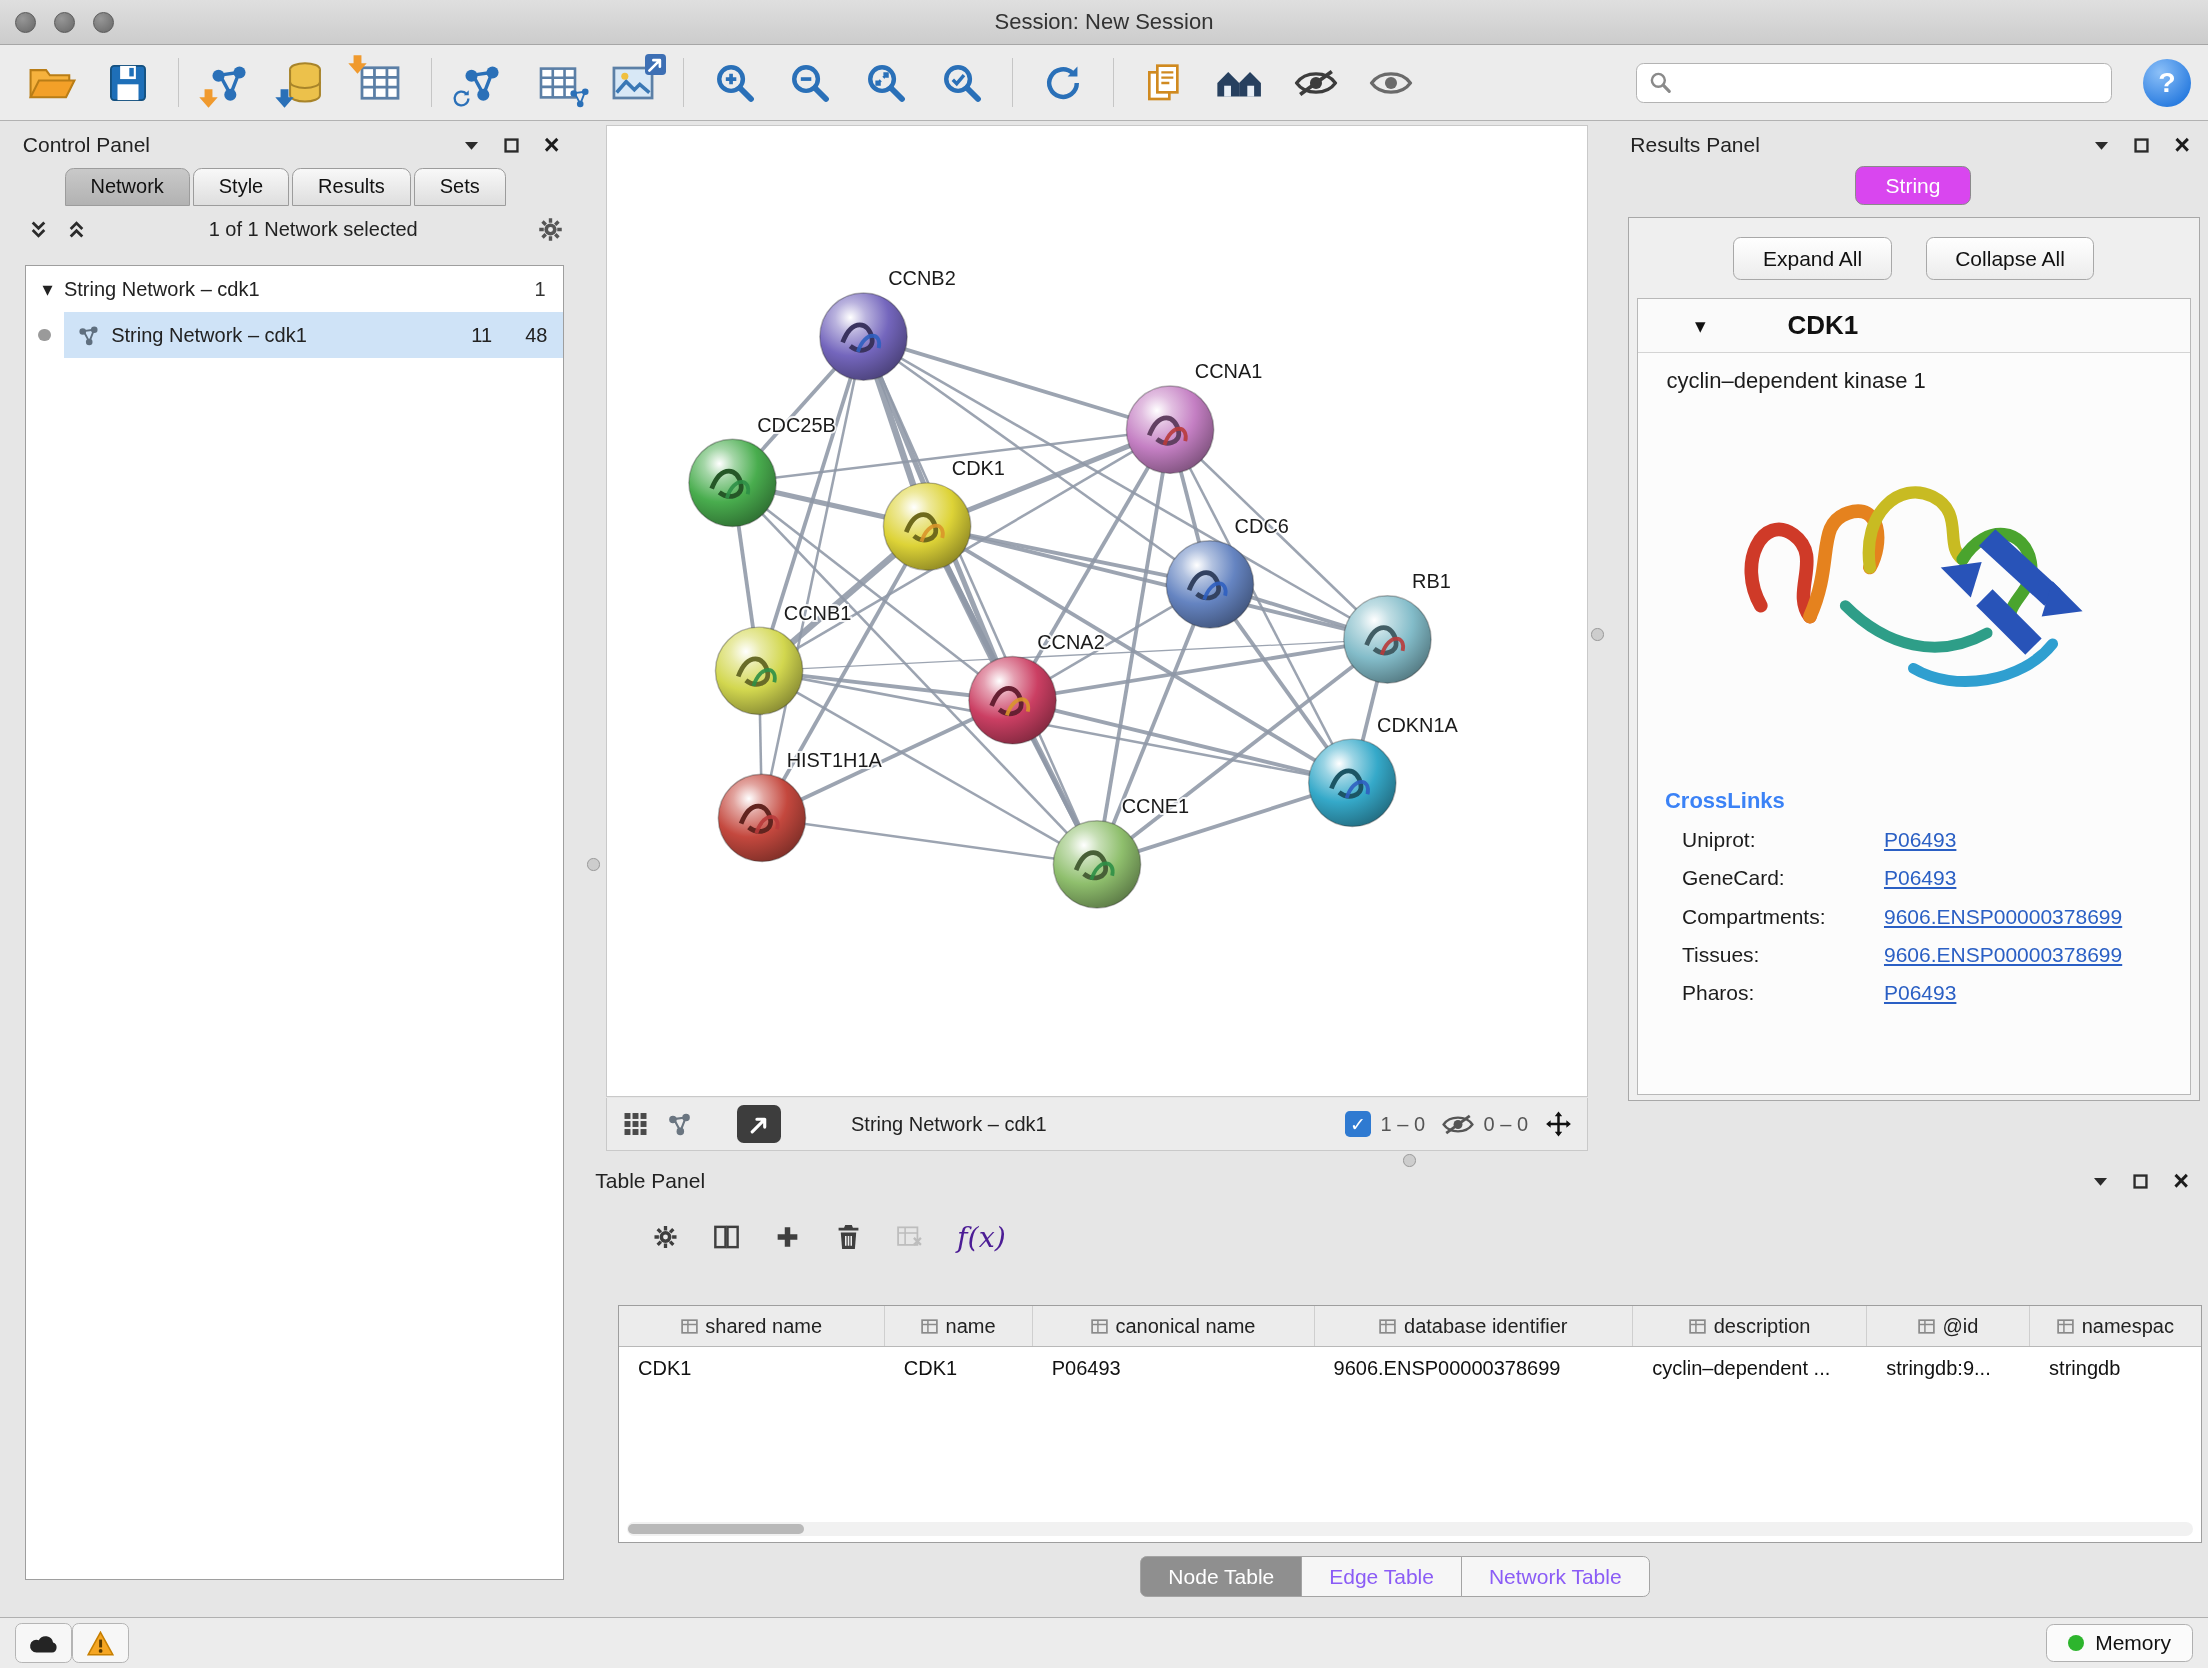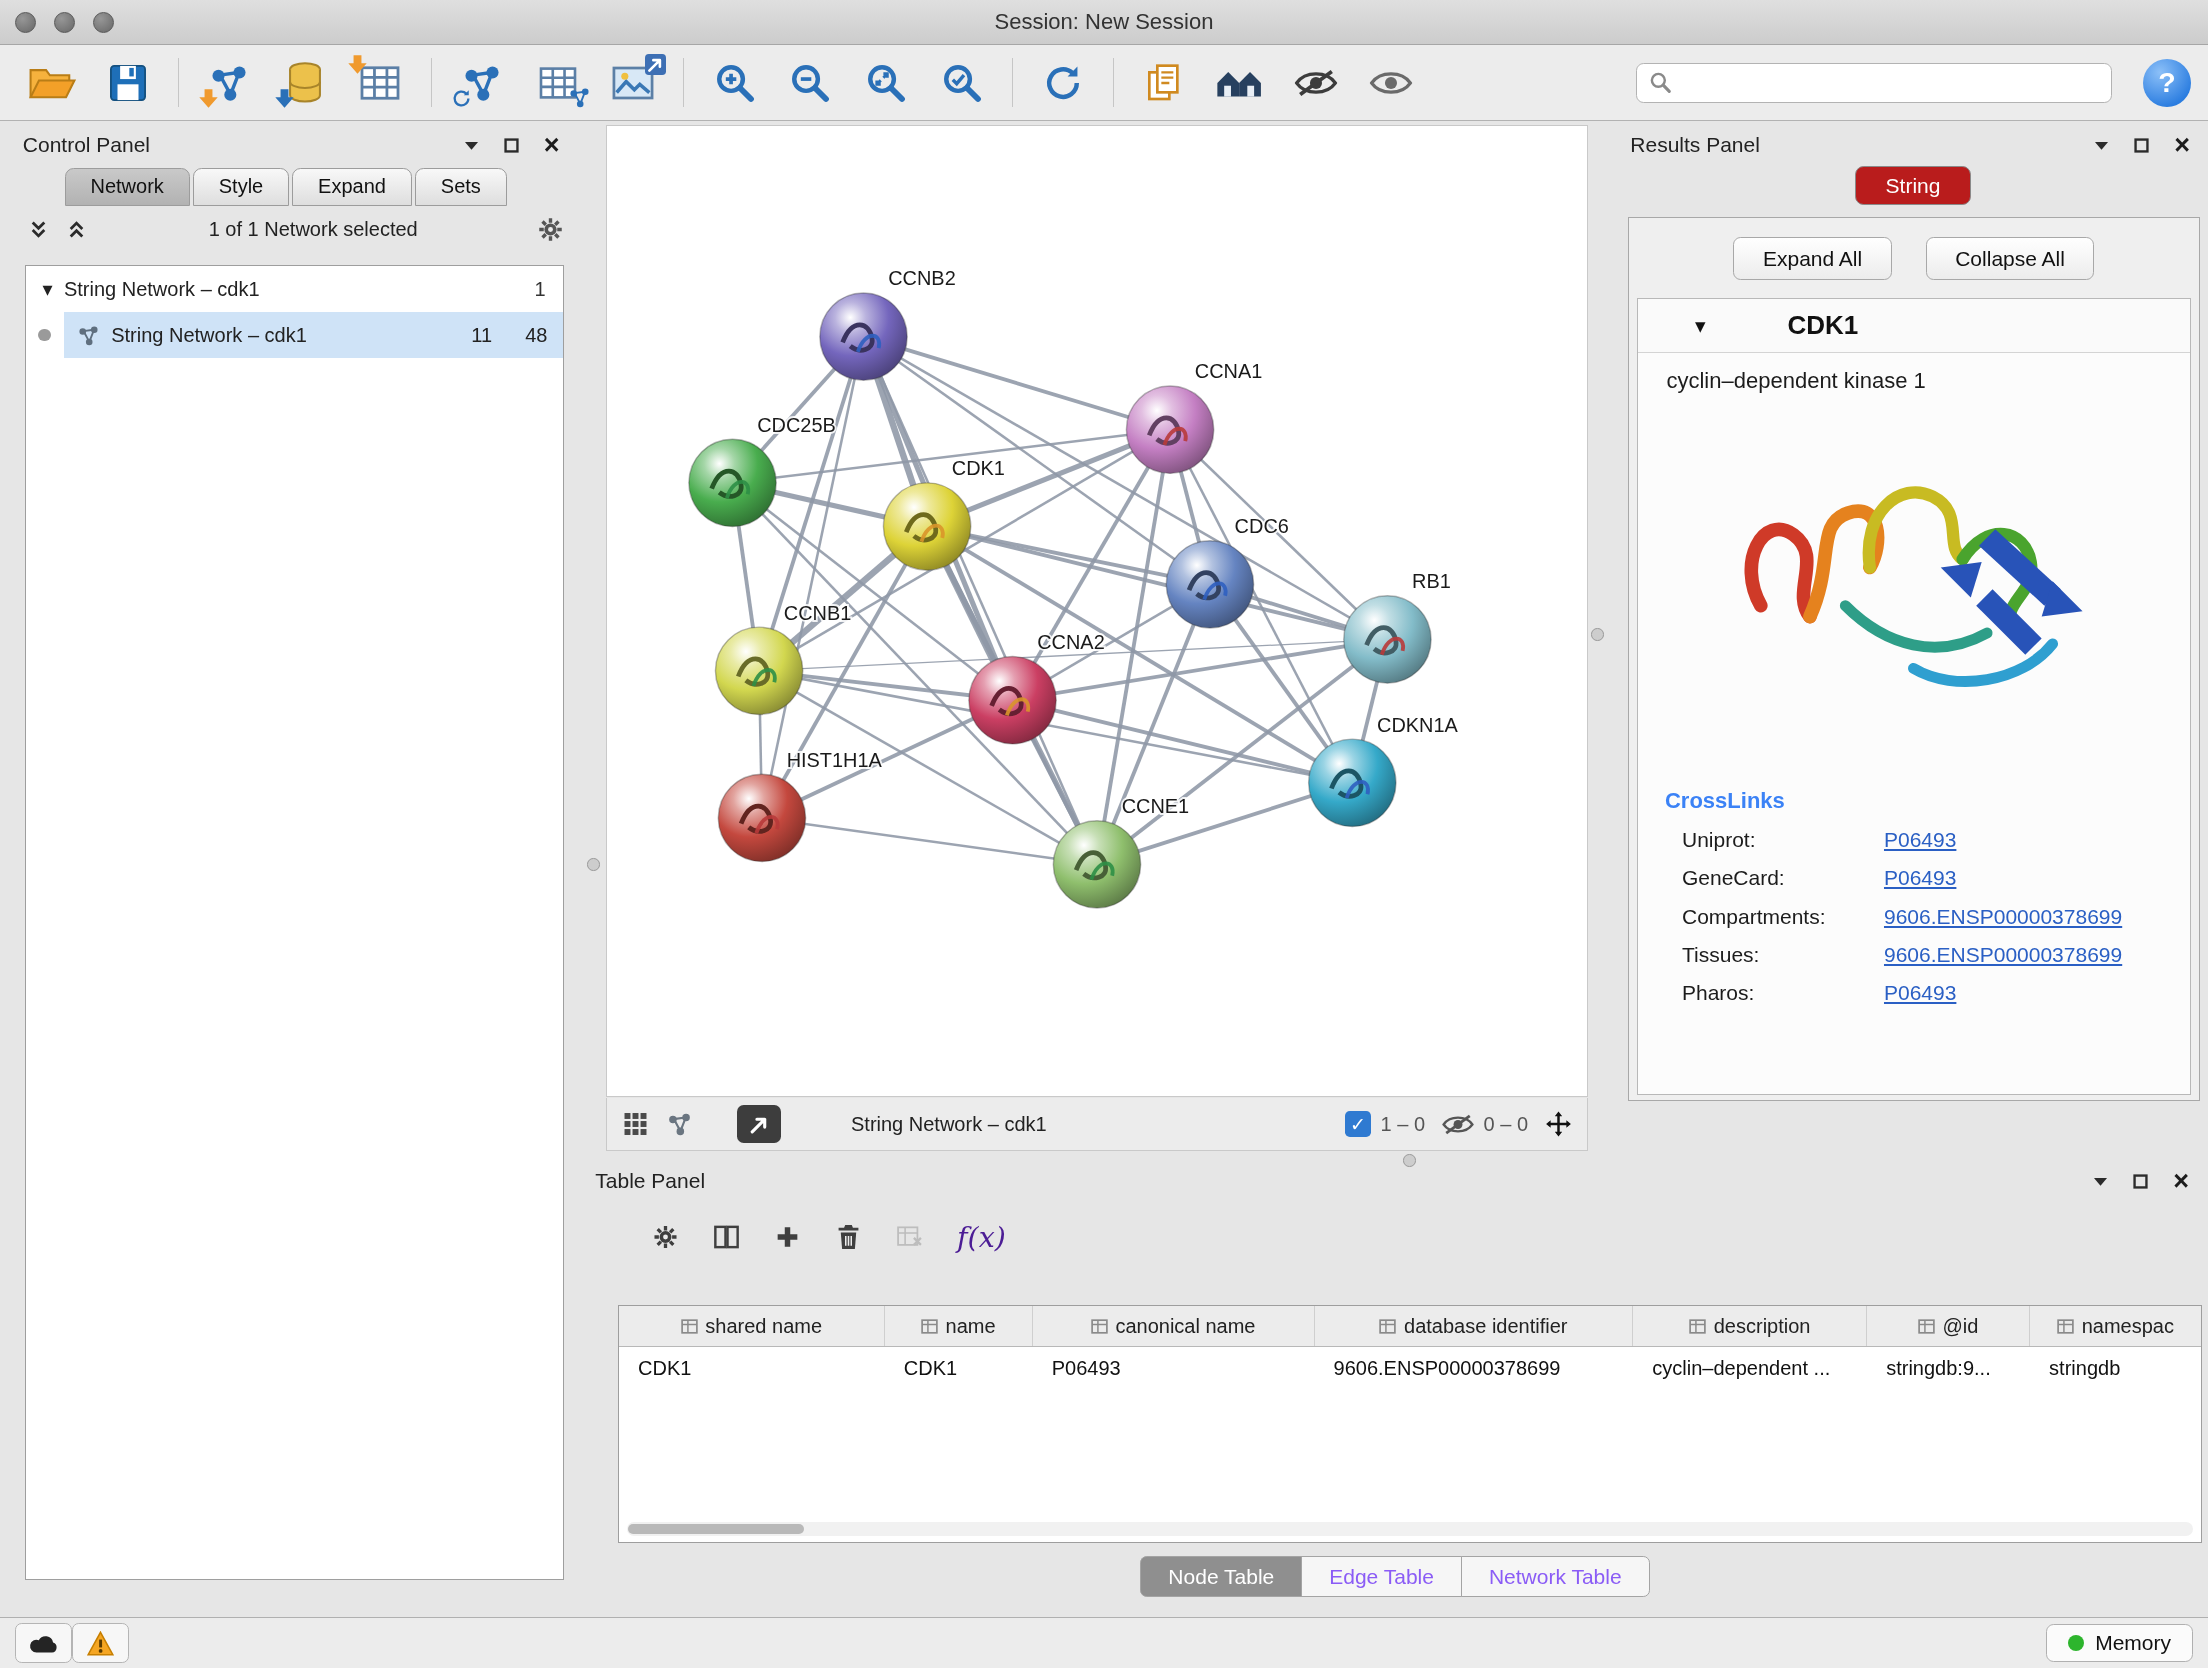--- a/index.html
+++ b/index.html
@@ -51,21 +51,21 @@
   .node-label{font-family:"Liberation Sans",sans-serif;font-size:21px;fill:#1a1a1a;paint-order:stroke;stroke:rgba(255,255,255,0.85);stroke-width:4px;}
   .net-footer{position:absolute;left:606px;top:1098px;width:982px;height:53px;background:#ececec;border:1px solid #c9c9c9;border-top:none;display:flex;align-items:center;gap:17px;padding:0 15px;box-sizing:border-box;}
   .nf-darkbtn{width:44px;height:38px;background:#3d3d3d;border-radius:6.7px;display:flex;align-items:center;justify-content:center;margin-left:27px;}
   .nf-title{font-size:20px;color:#222;margin-left:53px;}
   .nf-spacer{flex:1;}
   .nf-group{display:flex;align-items:center;gap:9.5px;font-size:20px;color:#555;}
   .nf-check{width:26px;height:26px;background:#2f7ad1;border-radius:4.8px;color:#fff;font-size:19px;display:flex;align-items:center;justify-content:center;}
 
   
   .results-panel{position:absolute;left:1617px;top:126px;width:592px;height:1025px;}
-  .string-tab{margin:1.9px auto 0;width:fit-content;background:#b91c1c;color:#fff;font-size:21px;padding:6.7px 30px;border-radius:8.6px;border:1px solid #8a8a8a;}
+  .string-tab{margin:1.9px auto 0;width:fit-content;background:#d946ef;color:#fff;font-size:21px;padding:6.7px 30px;border-radius:8.6px;border:1px solid #8a8a8a;}
   .results-box{position:absolute;left:11.4px;right:9.5px;top:91px;height:882px;border:1px solid #a8a8a8;background:#efefef;}
   .rb-buttons{display:flex;justify-content:center;gap:34px;padding-top:19px;}
   .rb-btn{background:linear-gradient(#ffffff,#ececec);border:1px solid #a8a8a8;border-radius:7.6px;padding:8.6px 28.5px;font-size:21px;color:#111;}
   .entry{position:absolute;left:7.6px;right:7.6px;top:80px;height:795px;background:#fcfcfc;border:1px solid #b8b8b8;overflow:hidden;}
   .entry-head{height:53px;border-bottom:1px solid #d4d4d4;display:flex;align-items:center;background:#fafafa;}
   .entry-tri{margin-left:57px;font-size:21px;color:#111;}
   .entry-gene{margin-left:82px;font-size:26px;font-weight:bold;color:#111;}
   .entry-desc{padding:15px 0 0 28.5px;font-size:22px;color:#1c1c1c;}
   .protein{display:block;margin:3.8px auto 0;}
   .xl-head{margin:51px 0 0 27px;font-size:22px;font-weight:bold;color:#3b82f6;}
@@ -398,21 +398,21 @@
       <span class="wc">
           <svg width="19" height="19" viewBox="0 0 20 20">
             <use href="#i-sq"></use>
           </svg>
         </span>
       <span class="wc wc-x">×</span>
     </div>
     <div class="cp-tabs">
       <div class="tab selected">Network</div>
       <div class="tab">Style</div>
-      <div class="tab">Expand</div>
+      <div class="tab">Results</div>
       <div class="tab">Sets</div>
     </div>
     <div class="cp-listhead">
       <span class="wc">
           <svg width="19" height="21" viewBox="0 0 20 22">
             <use href="#i-dchevd"></use>
           </svg>
         </span>
       <span class="wc">
           <svg width="19" height="21" viewBox="0 0 20 22">

